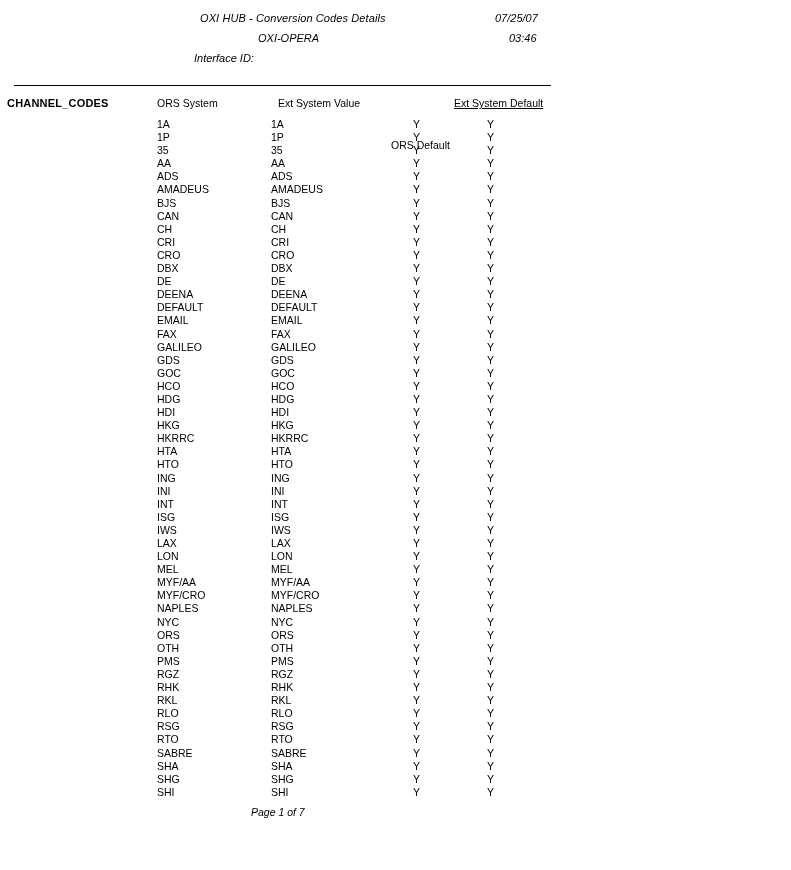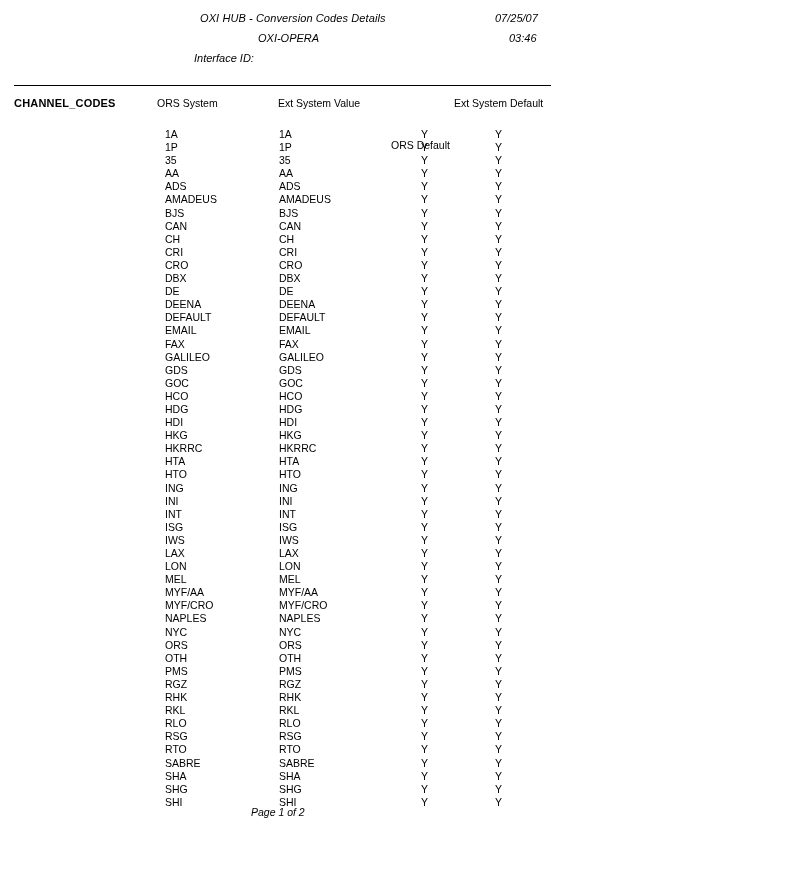--- a/index.html
+++ b/index.html
@@ -83,44 +83,43 @@
   
   .table-wrap {
     position: absolute;
     left: 0;
     top: 97px;
     width: 791px;
   }
 
   .group-label {
     position: absolute;
-    left: 14px;
+    left: 7px;
     top: 0;
     font-size: 11px;
     font-weight: bold;
     letter-spacing: 0.2px;
   }
 
   .hdr-cell {
     position: absolute;
     top: 0;
     font-size: 10.5px;
     white-space: nowrap;
   }
   .h-ors { left: 157px; }
   .h-ext { left: 278px; text-align: center; }
   .h-orsdef { left: 391px; margin-top: 42px; }
-  .h-extdef { left: 454px; }
+  .h-extdef { left: 454px; text-decoration: underline; }
 
   .rows {
     position: absolute;
-    left: 8px;
+    left: 0;
     top: 21px;
     width: 780px;
-    margin-top: 10px;
   }
   .row {
     position: relative;
     height: 13.1px;
     font-size: 10.5px;
   }
   .row span {
     position: absolute;
     top: 0;
     white-space: nowrap;
@@ -481,16 +480,16 @@
         <div class="row">
           <span class="c-ors">SHI</span>
           <span class="c-ext">SHI</span>
           <span class="c-orsdef">Y</span>
           <span class="c-extdef">Y</span>
         </div>
       </div>
   </div>
 
   <div class="footer">
-    <div class="page-num">Page 1 of 2</div>
+    <div class="page-num">Page 1 of 7</div>
   </div>
 
 </div>
 
 </body></html>

